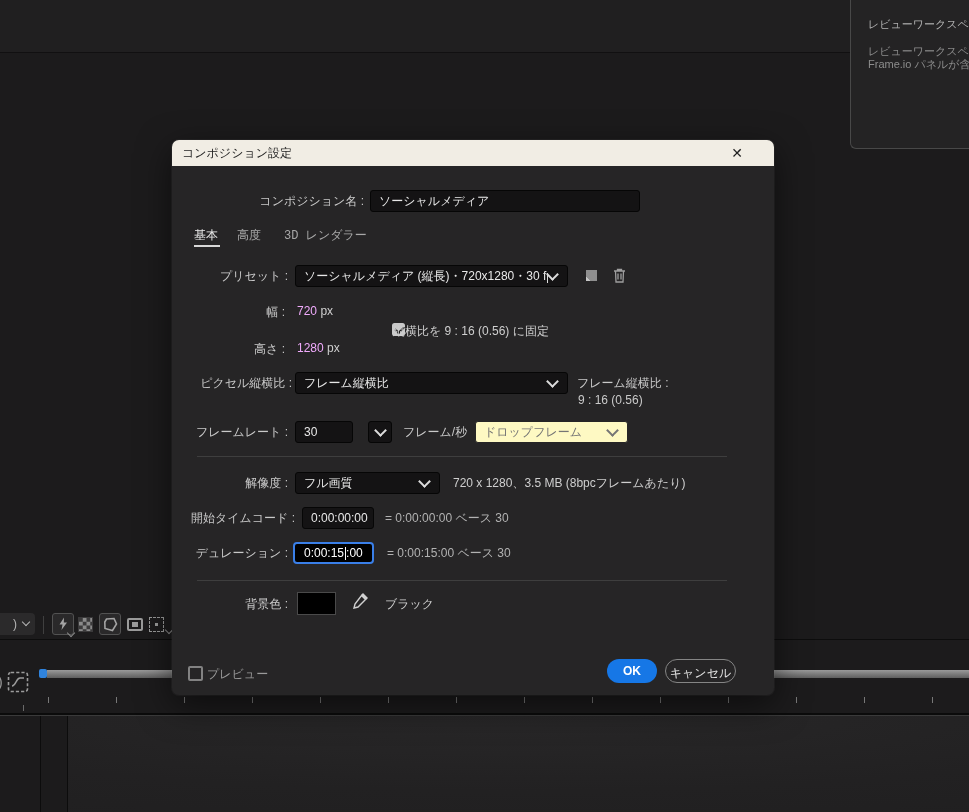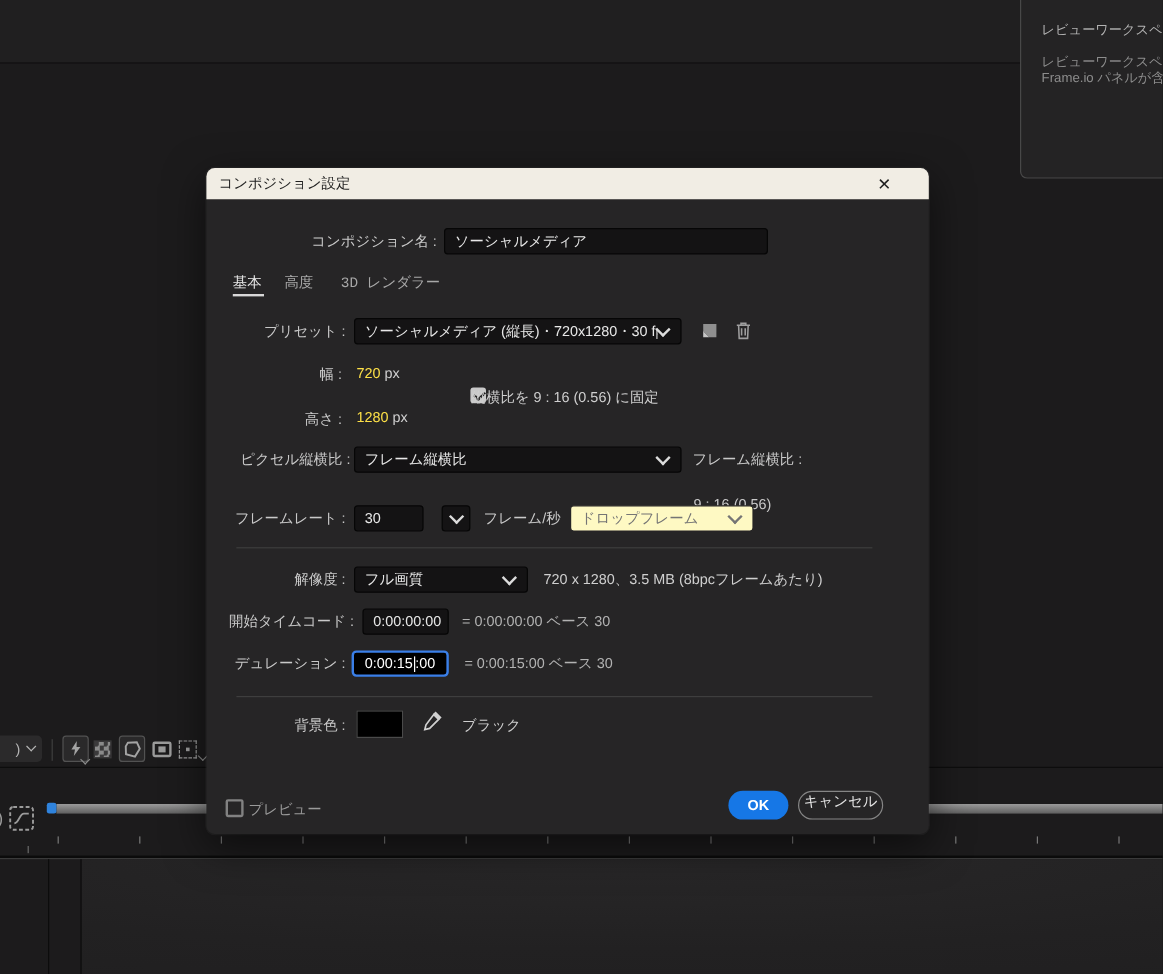--- a/index.html
+++ b/index.html
@@ -53,32 +53,32 @@
   .lbl{color:#c9c9c9;text-align:right;}
   .field{background:#141314;border:1px solid #060606;border-radius:3px;color:#e8e8e8;
          box-sizing:border-box;display:flex;align-items:center;padding:0 8px;overflow:hidden;}
   .dd{justify-content:space-between;padding-right:10px;}
   .chev{width:7px;height:7px;border-right:2px solid currentColor;border-bottom:2px solid currentColor;
         transform:rotate(45deg);margin-top:-4px;flex:0 0 auto;}
   .chev-sm{width:5px;height:5px;border-width:1.5px;}
   .tab{color:#a8a8a8;font-family:Liberation Mono, monospace;}
   .tab.active{color:#e9e9e9;}
   .tab-underline{height:2px;background:#d8d8d8;}
-  .blue{color:#fde047;text-align:center;}
+  .blue{color:#f0abfc;text-align:center;}
   .cb-on{width:13px;height:13px;background:#c9c9c9;border-radius:2.5px;position:relative;}
   .cb-on .mark{position:absolute;left:2.5px;top:3px;width:7px;height:3.5px;border-left:2px solid #1c1c1c;
                border-bottom:2px solid #1c1c1c;transform:rotate(-45deg);}
   .cb-off{width:11px;height:11px;border:2px solid #828282;border-radius:2px;box-sizing:content-box;}
   .divider{height:1px;background:#3e3e3e;}
   .dis-dd{background:#fef9c3;border:1px solid #262526;color:#757575;}
   .eq{color:#b2b2b2;}
   .swatch{background:#000;border:1px solid #4a4a4a;box-sizing:border-box;}
   .caret{display:inline-block;width:1px;height:13px;background:#fff;margin:0 0.5px;vertical-align:-2px;}
   .btn-ok{background:#1677e6;color:#fff;font-weight:bold;border-radius:13px;display:flex;align-items:center;justify-content:center;}
-  .btn-cancel{border:1px solid #858585;color:#e3e3e3;border-radius:13px;display:flex;align-items:flex-start;justify-content:center;box-sizing:border-box;}
+  .btn-cancel{border:1px solid #858585;color:#e3e3e3;border-radius:13px;display:flex;align-items:flex-end;justify-content:center;box-sizing:border-box;}
 </style>
 </head>
 <body>
 
 <div id="stage">
 
   <div class="abs topstrip"></div>
   <div class="abs topline"></div>
 
   <div class="abs ws-panel">
@@ -186,21 +186,21 @@
       <span class="blue">1280</span>
       <span style="color:#cfcfcf;"> </span><span style="color:#cfcfcf;">px</span>
     </div>
 
     <div class="abs lbl nw" style="left:4px;width:116px;top:235px;">ピクセル縦横比 :</div>
     <div class="abs field dd" style="left:123px;top:232px;width:273px;height:22px;">
       <span class="nw">フレーム縦横比</span>
       <span class="chev" style="color:#dcdcdc;"></span>
     </div>
     <div class="abs nw" style="left:405px;top:235px;">フレーム縦横比 :</div>
-    <div class="abs nw" style="left:406px;top:253px;margin-top:20px;">9 : 16 (0.56)</div>
+    <div class="abs nw" style="left:406px;top:253px;">9 : 16 (0.56)</div>
 
     <div class="abs lbl nw" style="left:0;width:116px;top:284px;">フレームレート :</div>
     <div class="abs field" style="left:123px;top:281px;width:58px;height:22px;">
       <span>30</span>
     </div>
     <div class="abs field" style="left:196px;top:281px;width:24px;height:22px;justify-content:center;padding:0;">
       <span class="chev" style="color:#dcdcdc;"></span>
     </div>
     <div class="abs nw" style="left:231px;top:284px;">フレーム/秒</div>
     <div class="abs field dd dis-dd" style="left:303px;top:281px;width:153px;height:22px;">

